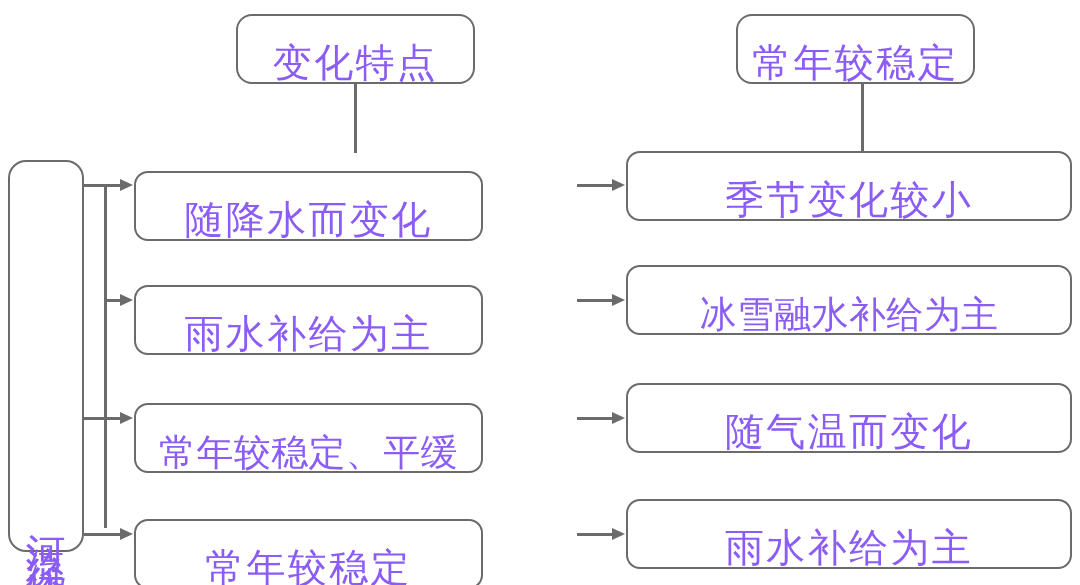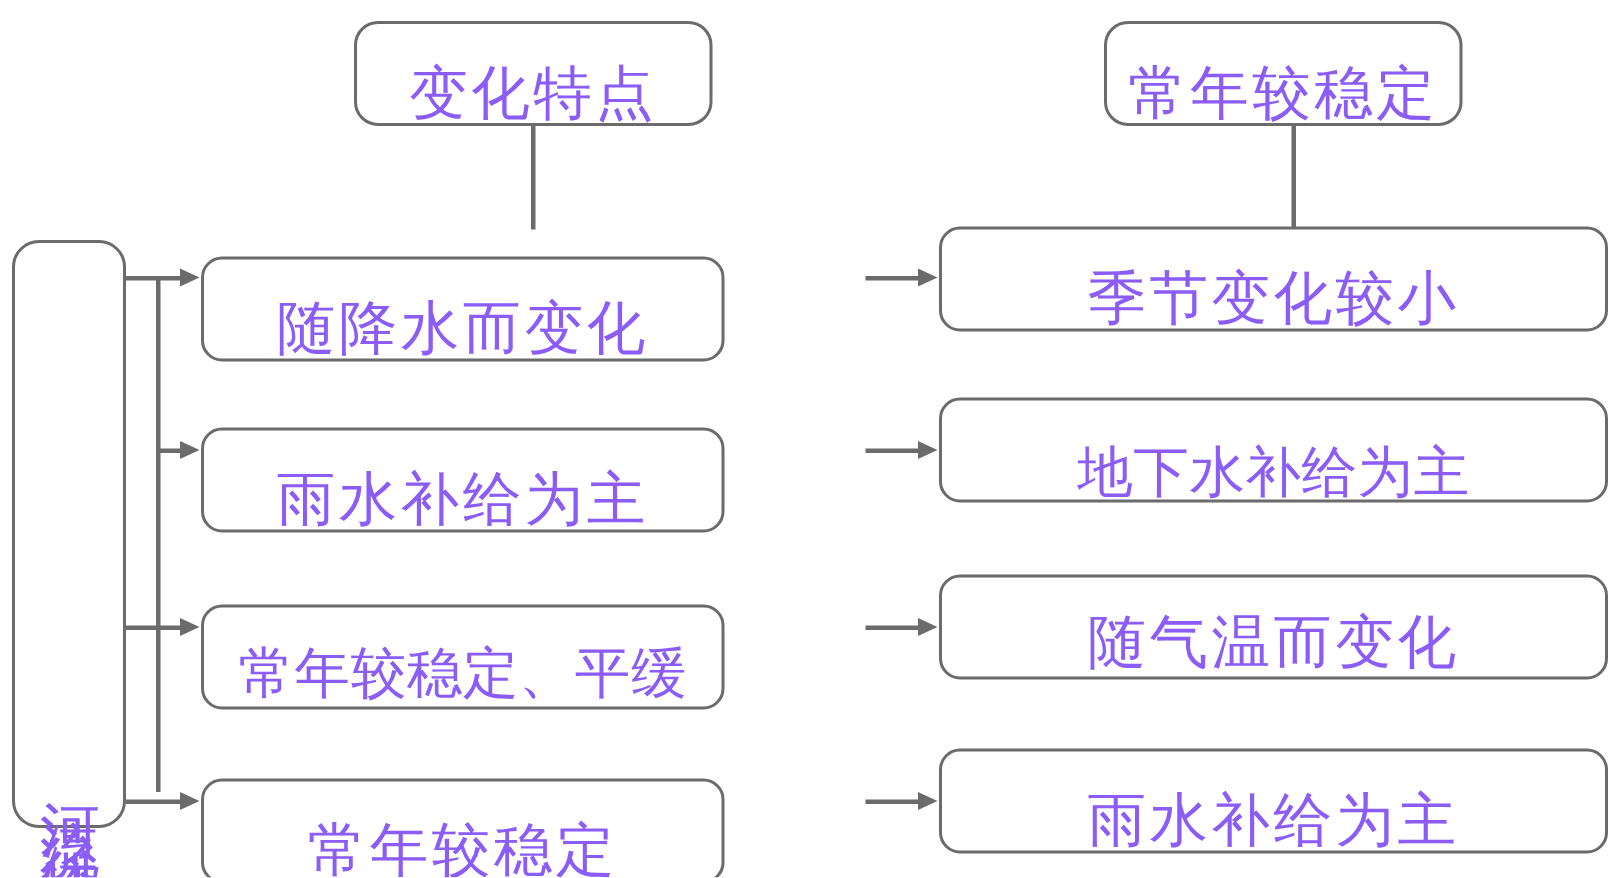--- a/index.html
+++ b/index.html
@@ -70,21 +70,21 @@
   }
   
   .col-right {
     left: 626px;
     width: 446px;
     height: 70px;
     font-size: 39px;
   }
   .row1 { top: 151px; }
   .row2 { top: 265px; }
-  .row3 { top: 383px; font-family: Liberation Mono, monospace; }
+  .row3 { top: 383px; }
   .row4 { top: 499px; }
 
   .tight .txt { letter-spacing: 0.01em; font-size: 37px; }
 
   
   .vline {
     position: absolute;
     width: 2.5px;
     background: #6b6b6b;
     z-index: 1;
@@ -178,21 +178,21 @@
     <span class="txt">常年较稳定、平缓</span>
   </div>
   <div class="node col-mid row4">
     <span class="txt">常年较稳定</span>
   </div>
 
   <div class="node col-right row1">
     <span class="txt">季节变化较小</span>
   </div>
   <div class="node col-right row2 tight">
-    <span class="txt">地下水补给为主</span>
+    <span class="txt">冰雪融水补给为主</span>
   </div>
   <div class="node col-right row3">
     <span class="txt">随气温而变化</span>
   </div>
   <div class="node col-right row4">
     <span class="txt">雨水补给为主</span>
   </div>
 
 </div>
 

